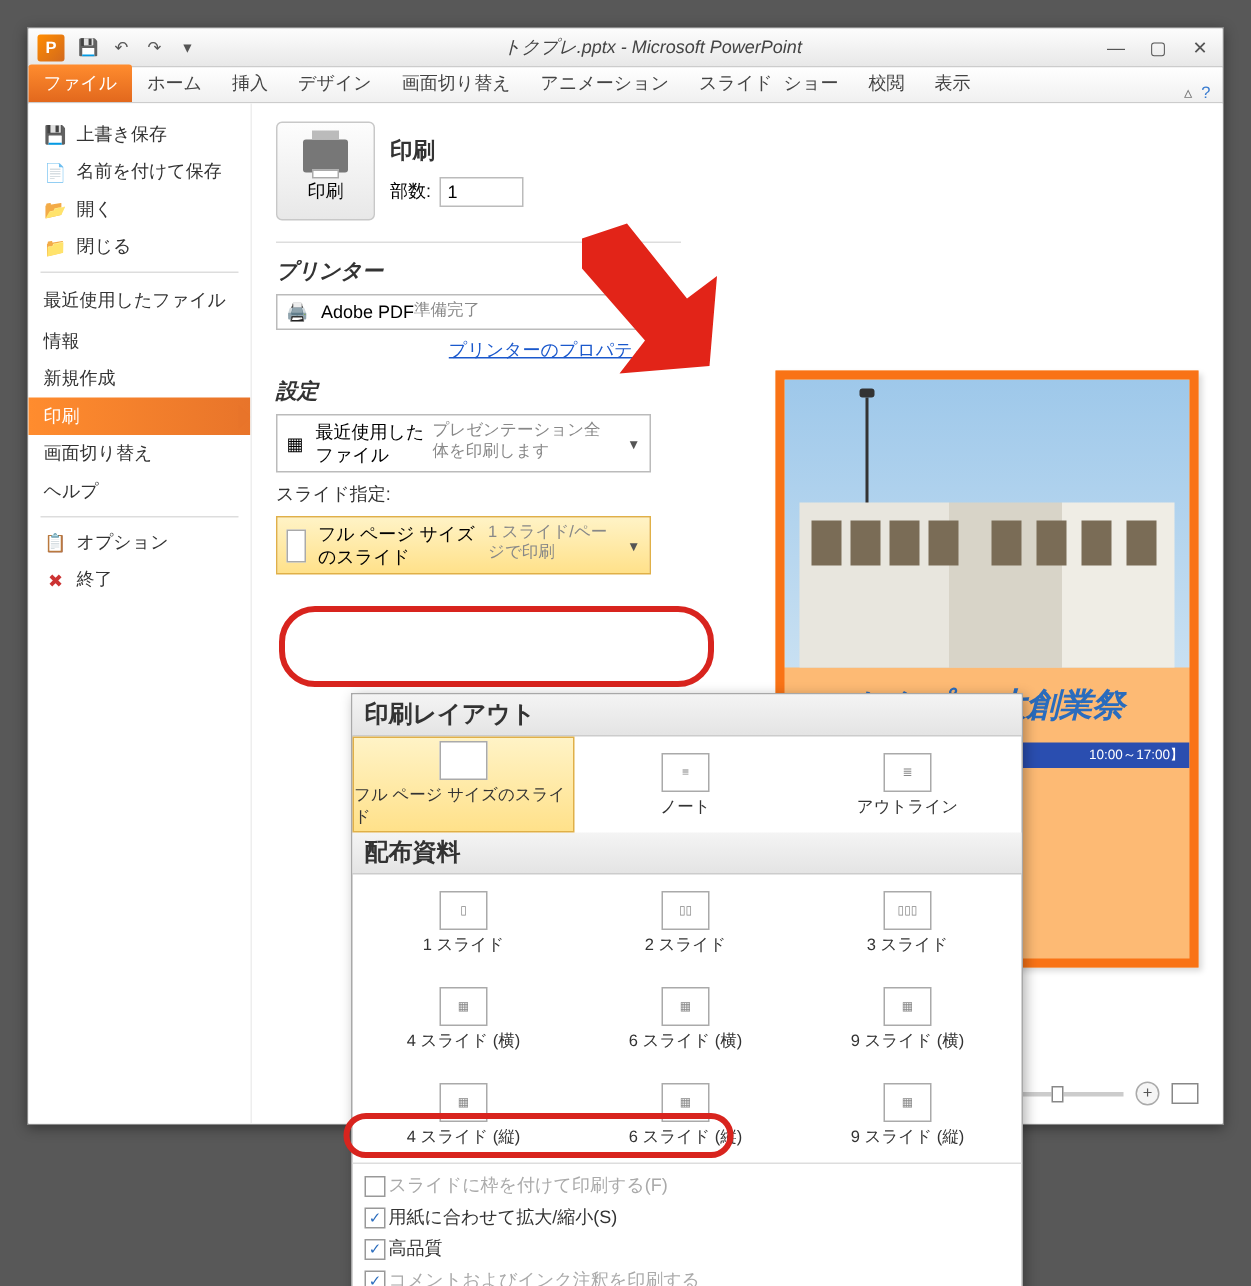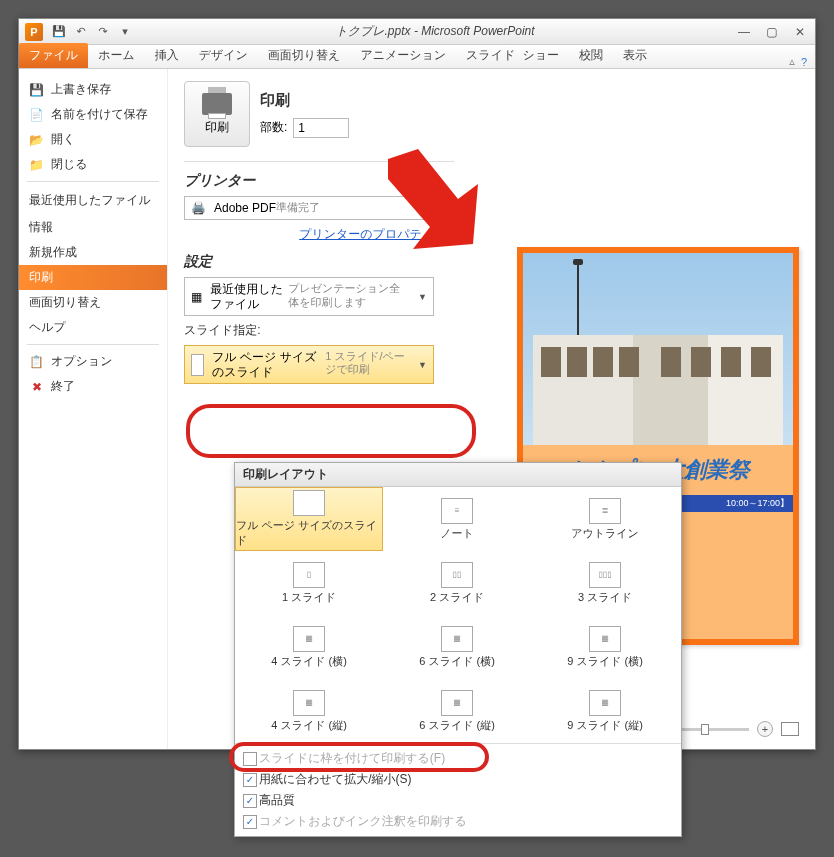--- a/index.html
+++ b/index.html
@@ -44,21 +44,21 @@
 .preview-pane { position: absolute; right: 16px; top: 146px; width: 282px; height: 398px; background: #fdba74; border: 6px solid #f97316; box-shadow: 2px 2px 4px rgba(0,0,0,0.15); overflow: hidden; margin-top: 32px; }
 .preview-sky { height: 192px; background: linear-gradient(to bottom, #9ec8ea, #c8e0f2); position: relative; }
 .preview-bldg { position:absolute; bottom:0; left:10px; right:10px; height:110px; background: linear-gradient(90deg,#e8e6de 0 40%,#d8d4c8 40% 70%,#efede5 70% 100%); }
 .preview-bldg::before { content:""; position:absolute; top:12px; left:8px; width:20px; height:30px; background:#7a6c56; box-shadow: 26px 0 #7a6c56, 52px 0 #7a6c56, 78px 0 #7a6c56, 120px 0 #7a6c56, 150px 0 #7a6c56, 180px 0 #7a6c56, 210px 0 #7a6c56; }
 .preview-lamp { position:absolute; left:54px; top:12px; width:2px; height:160px; background:#333; }
 .preview-lamp::before { content:""; position:absolute; top:-6px; left:-4px; width:10px; height:6px; background:#333; border-radius:2px; }
 .preview-title { font-size: 22px; font-weight: bold; font-style: italic; color: #2a6cbd; text-align: center; padding: 10px 4px; }
 .preview-sub { font-size: 9px; color: #fff; background: #2a4eb0; padding: 2px 4px; text-align: right; }
 .preview-lines { font-size: 8px; color: #333; padding: 4px 6px; line-height: 1.5; }
 .gallery-popup { position: absolute; left: 234px; top: 462px; width: 448px; background: #fff; border: 1px solid #a8a8a8; box-shadow: 2px 2px 8px rgba(0,0,0,0.3); z-index: 20; }
-.gal-header { font-size: 12px; font-weight: bold; background: linear-gradient(to bottom,#f4f4f4,#e4e4e4); padding: 3px 8px; color: #333; border-bottom: 1px solid #ccc; }
+.gal-header { font-size: 16px; font-weight: bold; background: linear-gradient(to bottom,#f4f4f4,#e4e4e4); padding: 3px 8px; color: #333; border-bottom: 1px solid #ccc; }
 .gal-grid { display: flex; flex-wrap: wrap; }
 .gal-item { width: 148px; height: 64px; display: flex; flex-direction: column; align-items: center; justify-content: center; gap: 2px; font-size: 11px; color: #333; border: 1px solid transparent; cursor: default; }
 .gal-item.sel { background: linear-gradient(to bottom,#fff3c6,#ffe18a); border-color: #e0b048; }
 .gal-ico { width: 32px; height: 26px; border: 1px solid #aaa; background: #fff; display: flex; align-items: center; justify-content: center; font-size: 8px; color: #888; }
 .gal-footer { border-top: 1px solid #ddd; padding: 4px 0; }
 .gal-check { display: flex; align-items: center; gap: 2px; padding: 2px 8px; font-size: 12px; color: #333; }
 .gal-check.dis { color: #aaa; }
 .chk { width: 14px; height: 14px; border: 1px solid #999; background: #fff; display: flex; align-items: center; justify-content: center; font-size: 10px; color: #2a6cbd; }
 .zoom-bar { position: absolute; right: 16px; bottom: 12px; display: flex; align-items: center; gap: 8px; }
 .zoom-line { width: 90px; height: 3px; background: #ccc; position: relative; }
@@ -241,20 +241,21 @@
       </div>
     <div class="gal-item">
         <div class="gal-ico">≡</div>
         <span>ノート</span>
       </div>
     <div class="gal-item">
         <div class="gal-ico">≣</div>
         <span>アウトライン</span>
       </div>
   </div>
+  <div class="gal-header">配布資料</div>
   <div class="gal-grid">
     <div class="gal-item">
         <div class="gal-ico">▯</div>
         <span>1 スライド</span>
       </div>
     <div class="gal-item">
         <div class="gal-ico">▯▯</div>
         <span>2 スライド</span>
       </div>
     <div class="gal-item">

